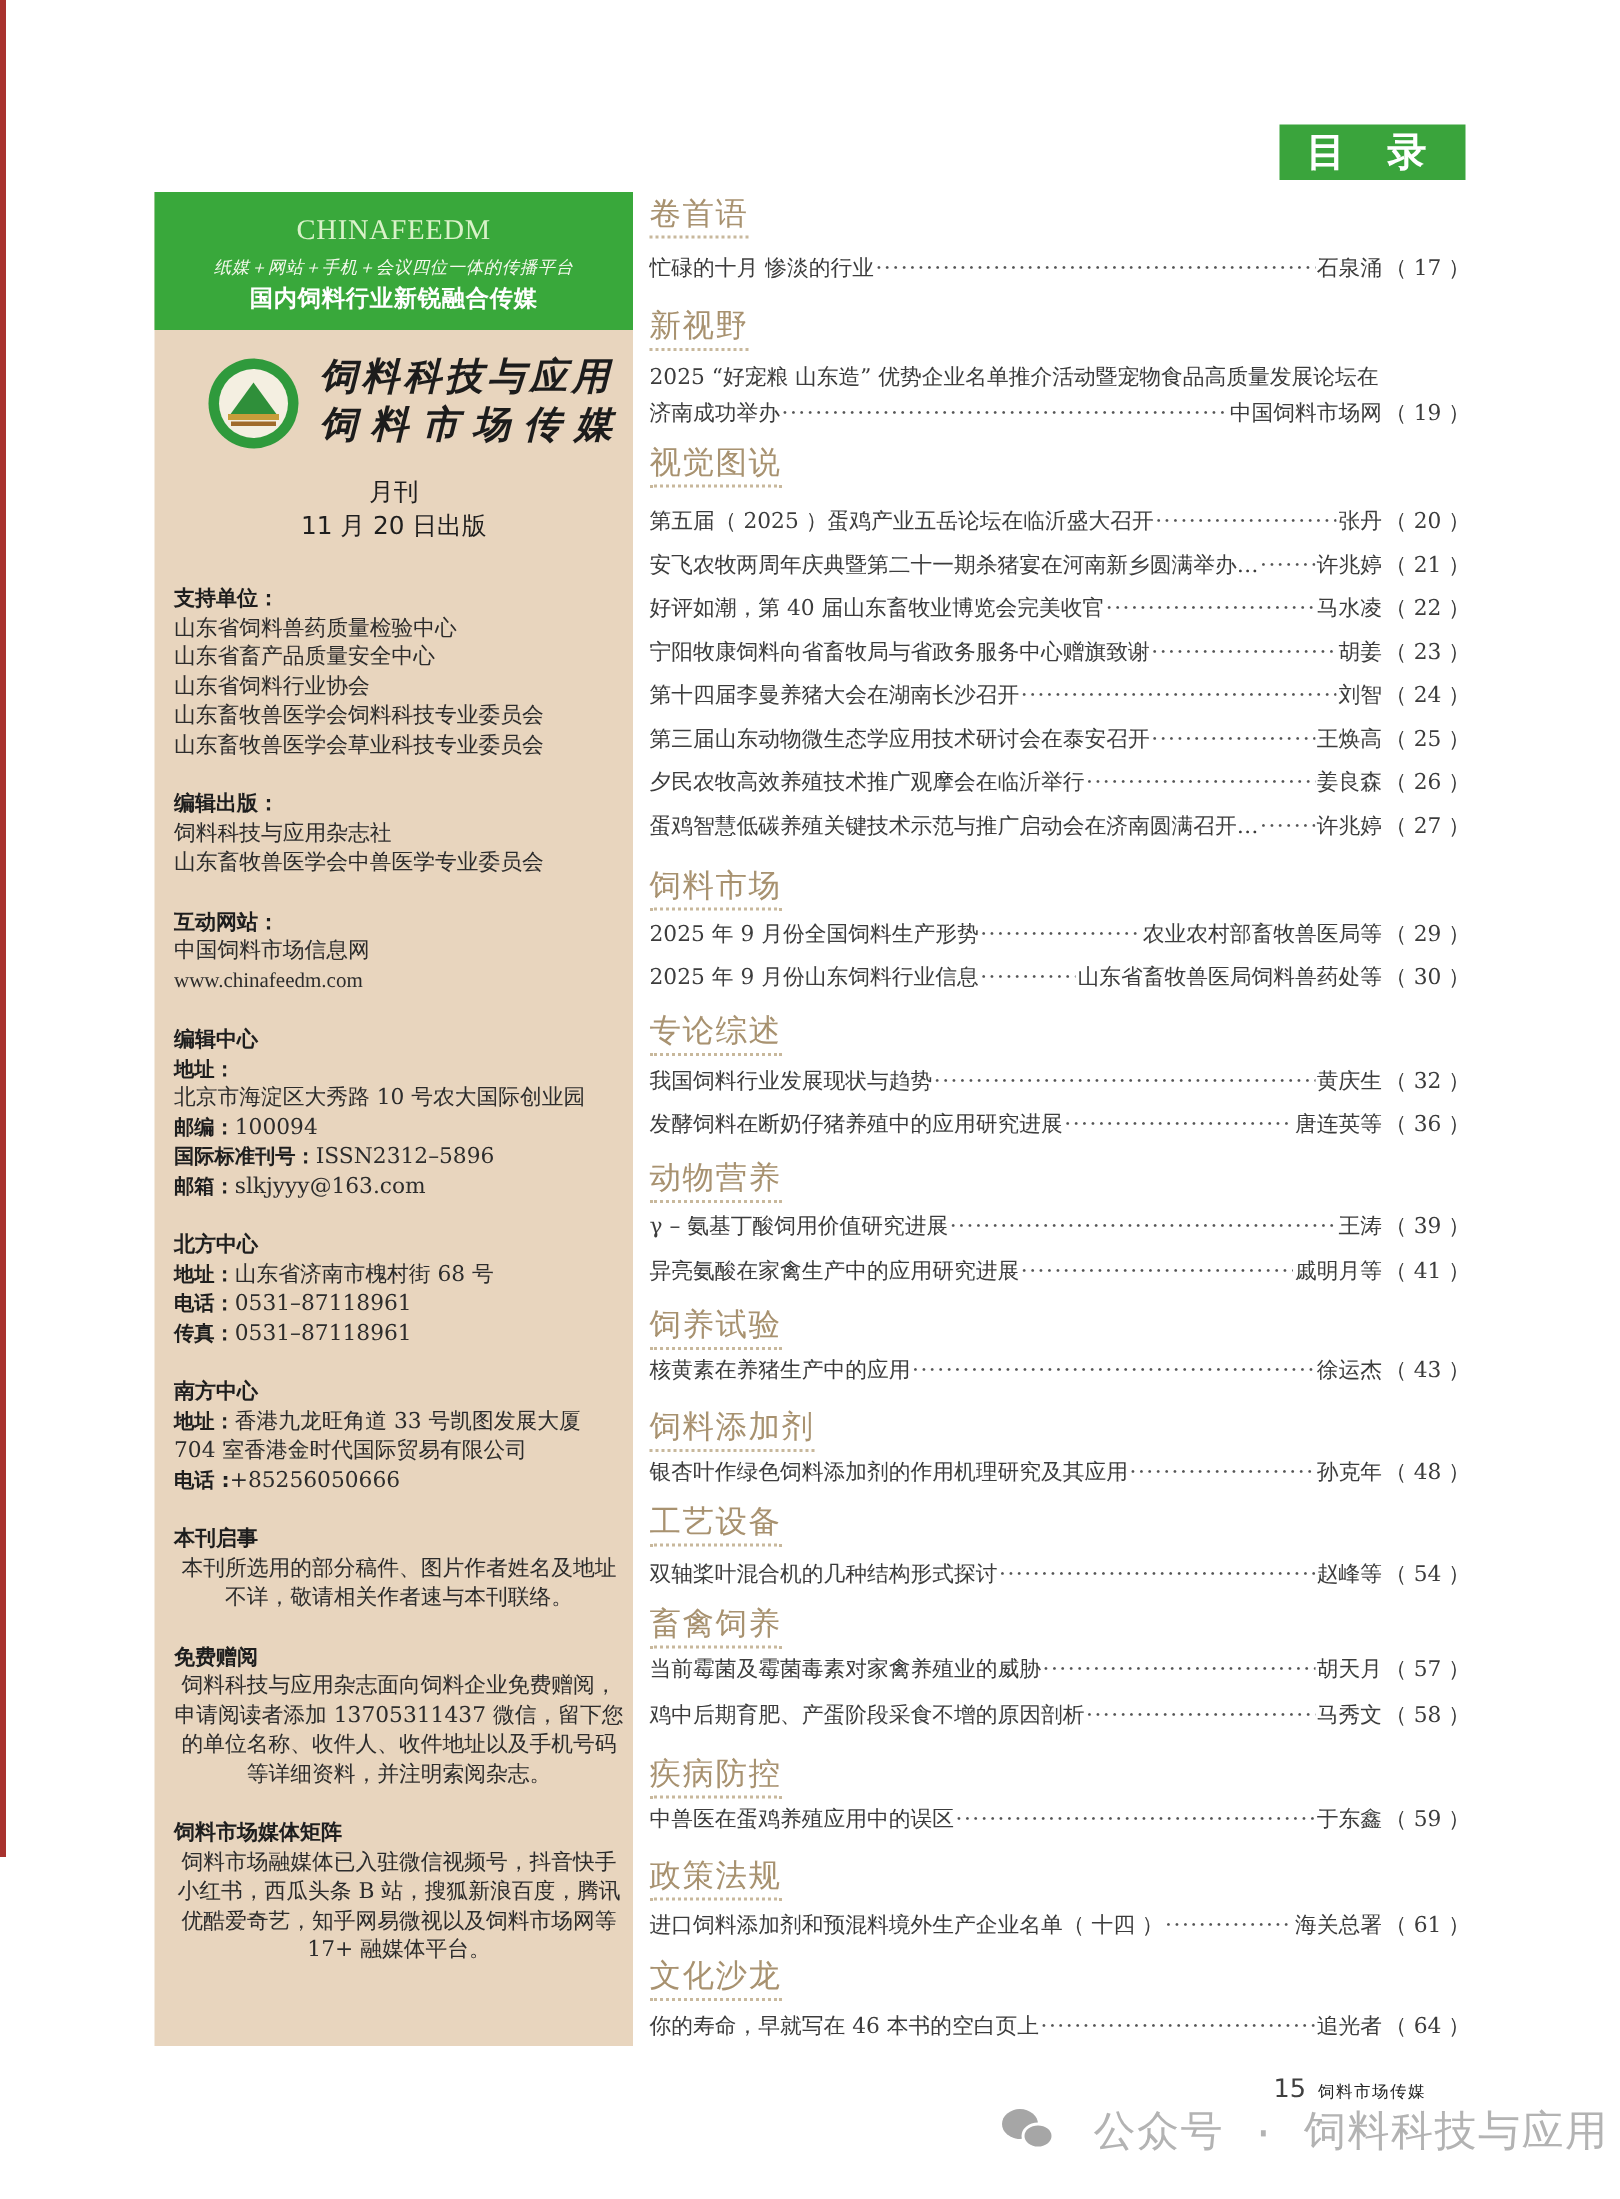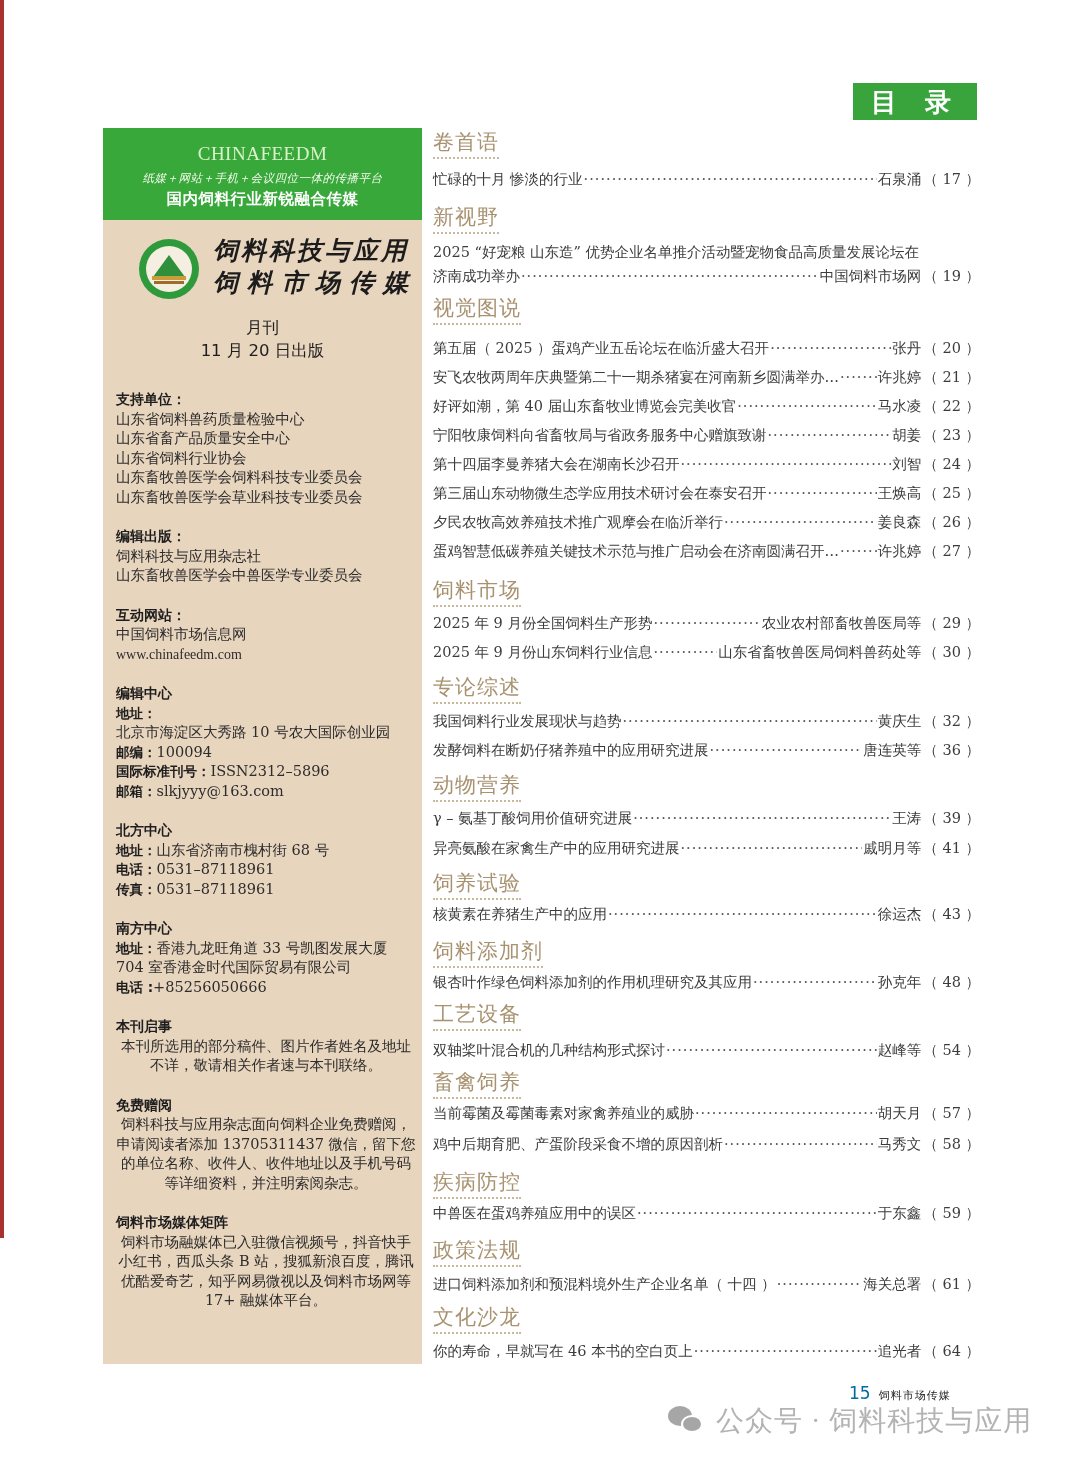--- a/index.html
+++ b/index.html
@@ -47,28 +47,28 @@
     border-bottom: 2px dotted #c8b89c; padding-bottom: 1px; letter-spacing: 1px; }
   .entry { position: absolute; left: 0; width: 547px; display: flex; align-items: baseline; font-size: 14.5px; color: #3c3c3c; line-height: 20px; white-space: nowrap; }
   .entry .title { flex: 0 0 auto; }
   .entry .leader { flex: 1 1 auto; overflow: hidden; color: #555; letter-spacing: 1px; margin: 0 1px; }
   .entry .leader::before { content: "··································································································································"; }
   .entry .author { flex: 0 0 auto; }
   .entry .page { flex: 0 0 auto; margin-left: 2px; }
   .entry-wrap { position: absolute; left: 0; width: 547px; font-size: 14.5px; color: #3c3c3c; line-height: 23px; white-space: nowrap; }
 
   .footer-page { position: absolute; left: 849px; top: 1383px; display: flex; align-items: baseline; }
-  .footer-page .num { font-family: "DejaVu Sans", sans-serif; font-size: 17px; color: #0369a1; }
+  .footer-page .num { font-family: "DejaVu Sans", sans-serif; font-size: 17px; color: #404040; }
   .footer-page .pub { font-family: "DejaVu Sans", sans-serif; font-size: 11px; color: #222; margin-left: 8px; letter-spacing: 1px; }
 
   .watermark { position: absolute; left: 668px; top: 1402px; display: flex; align-items: center; }
   .wm-icon { position: relative; width: 40px; height: 34px; }
   .wm-icon .b1 { position: absolute; left: 0; top: 2px; width: 24px; height: 20px; border-radius: 50%; background: #a6a6a6; }
   .wm-icon .b2 { position: absolute; left: 13px; top: 11px; width: 22px; height: 18px; border-radius: 50%; background: #a6a6a6; border: 2px solid #fff; }
-  .wm-text { font-family: Liberation Serif, serif; font-size: 28px; color: #b3b3b3; margin-left: 8px; letter-spacing: 1px; }
+  .wm-text { font-family: Liberation Mono, monospace; font-size: 28px; color: #b3b3b3; margin-left: 21px; letter-spacing: 1px; }
 </style>
 </head>
 <body>
 
 <div class="left-stripe"></div>
 
 <div class="toc-badge">
   <span>目</span>
   <span>录</span>
 </div>

